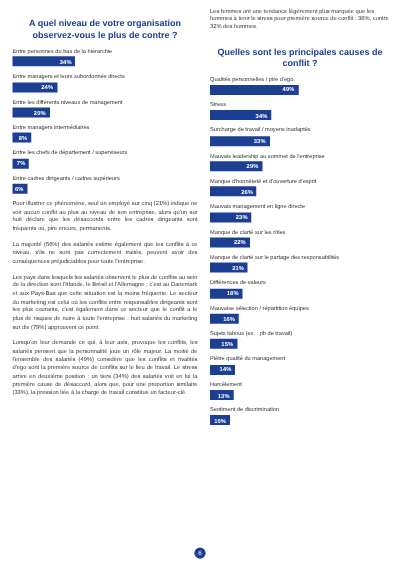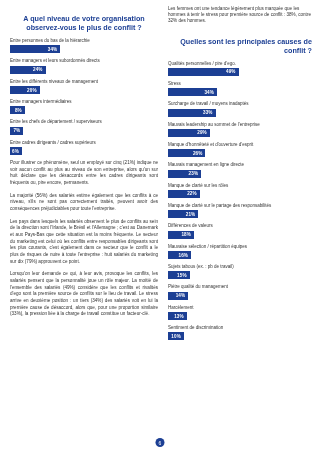--- a/index.html
+++ b/index.html
@@ -78,21 +78,21 @@
     font-size: 4.6px;
     line-height: 1.35;
     color: #333;
     margin-bottom: 7px;
   }
   .right-title {
     color: #1c3f94;
     font-weight: bold;
     font-size: 7.2px;
     line-height: 1.25;
-    text-align: right;
+    text-align: center;
     margin-bottom: 6px;
     margin-top: 12px;
   }
   
   .body-text {
     font-size: 4.6px;
     line-height: 1.45;
     color: #333;
     text-align: justify;
     margin-bottom: 6px;
@@ -119,21 +119,21 @@
     align-items: center;
     justify-content: center;
   }
 </style>
 </head>
 <body>
 
 <div class="page">
 
   <div class="col-left">
-    <div class="panel-title">A quel niveau de votre organisation observez-vous le plus de conflit ?</div>
+    <div class="panel-title">A quel niveau de votre organisation observez-vous le plus de contre ?</div>
 
     <div class="bar-block">
       <div class="bar-label">Entre personnes du bas de la hiérarchie</div>
       <div class="bar-track">
         <div class="bar-fill" style="width:34%">
           <span class="bar-value">34%</span>
         </div>
       </div>
     </div>
 

